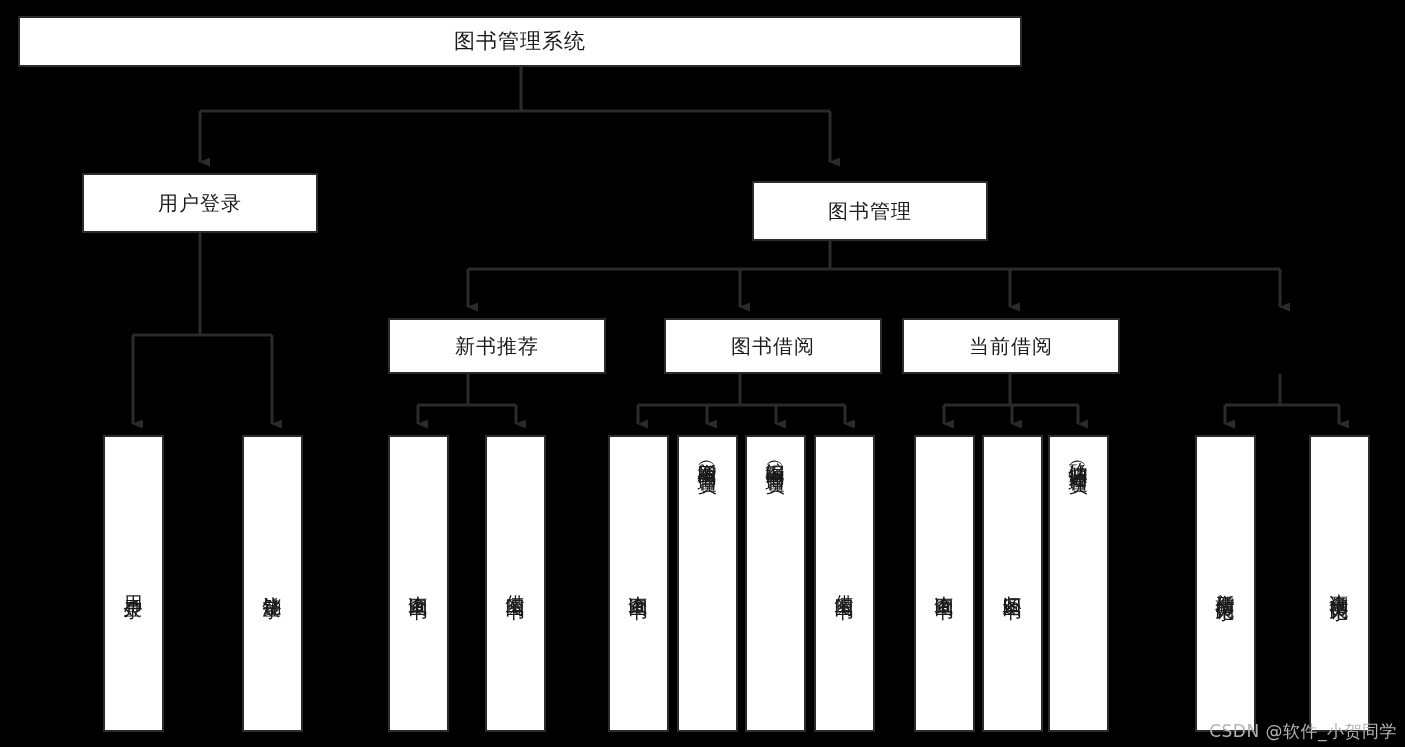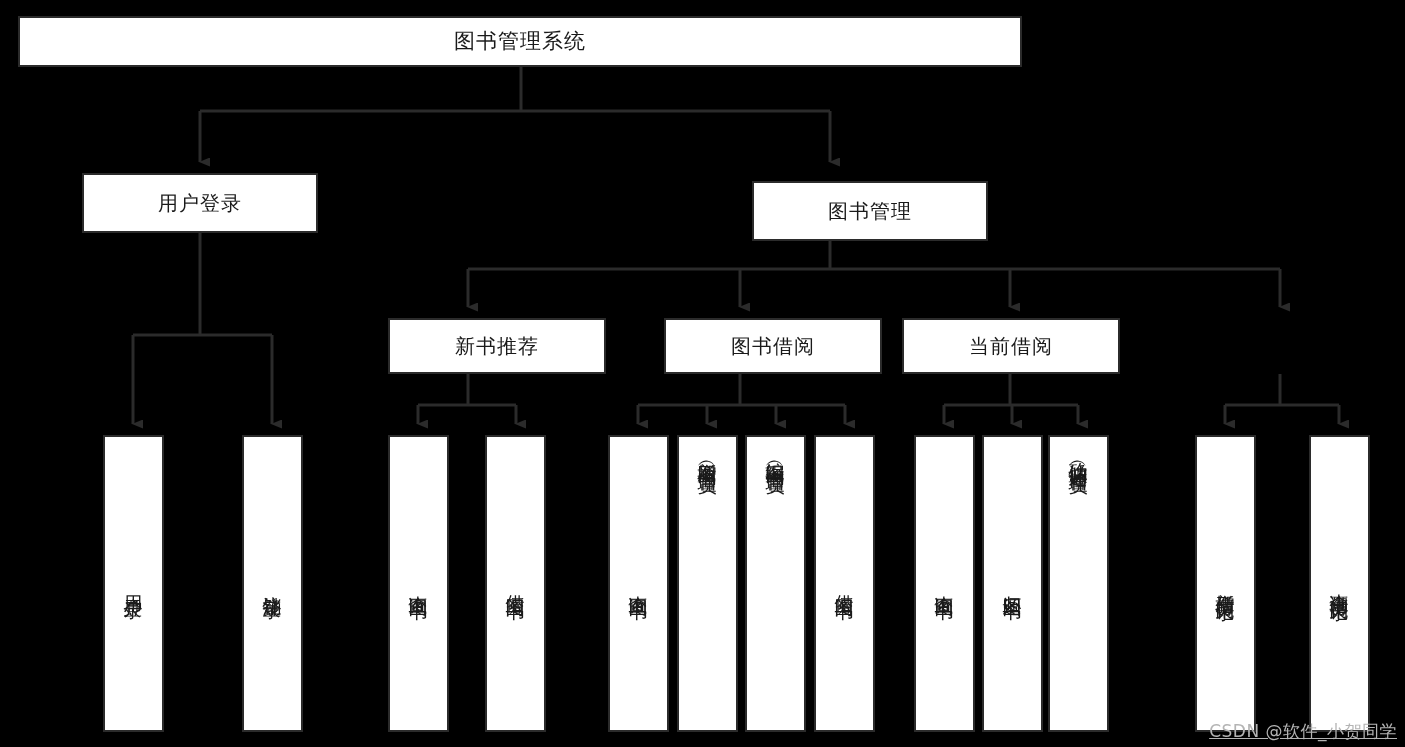--- a/index.html
+++ b/index.html
@@ -66,21 +66,20 @@
   }
   #watermark {
     position: absolute;
     right: 8px;
     bottom: 4px;
     font-size: 17px;
     color: #b4b4b4;
     z-index: 5;
     letter-spacing: 0.5px;
     white-space: nowrap;
-    text-decoration: underline;
   }
 </style>
 </head>
 <body>
 
 <div id="diagram-canvas">
 
   <svg id="edge-layer" viewBox="0 0 1405 747" width="1405" height="747">
     <defs>
       <marker id="arrowhead" markerWidth="9" markerHeight="11" refX="4.5" refY="10" orient="auto" markerUnits="userSpaceOnUse">

